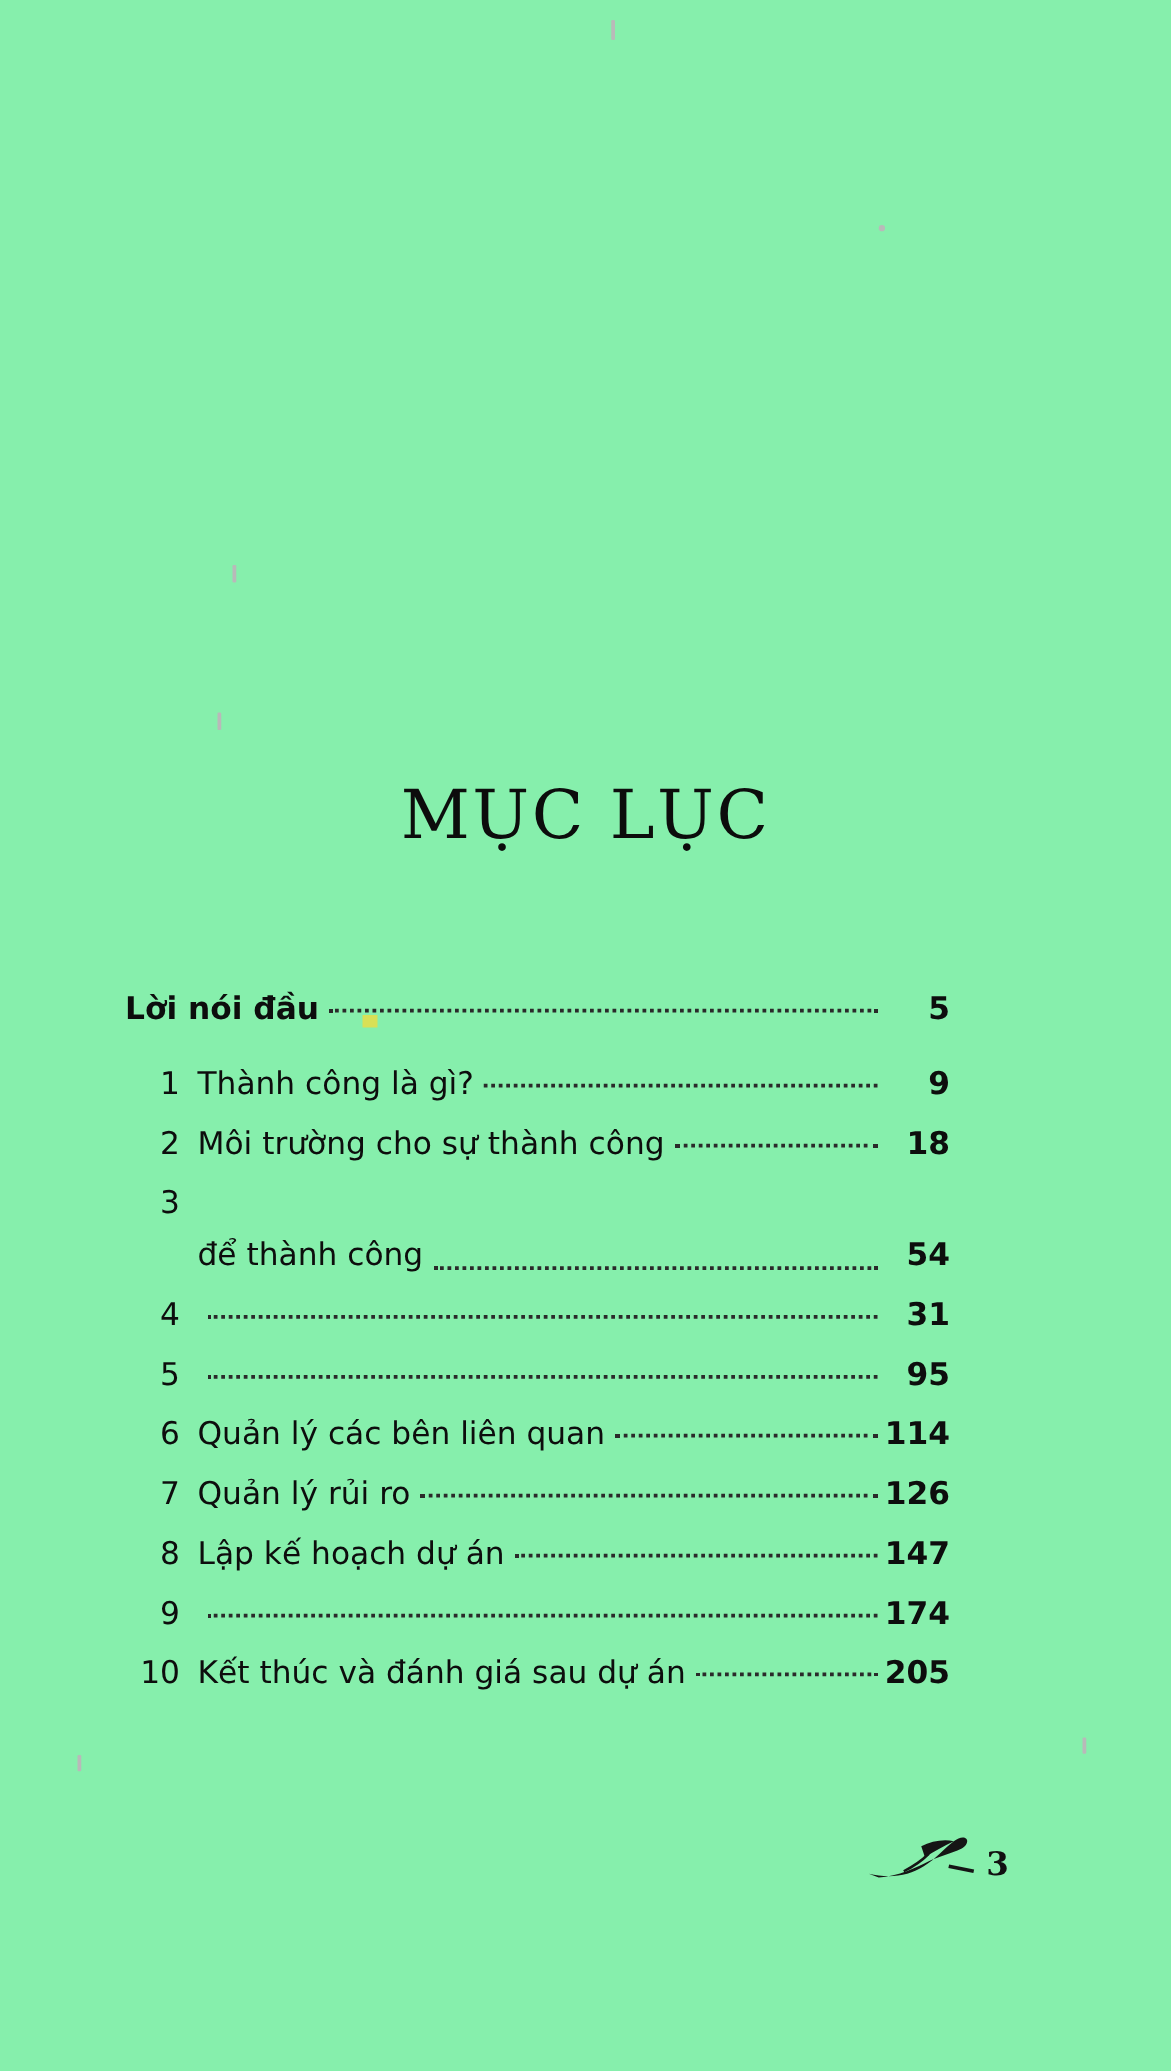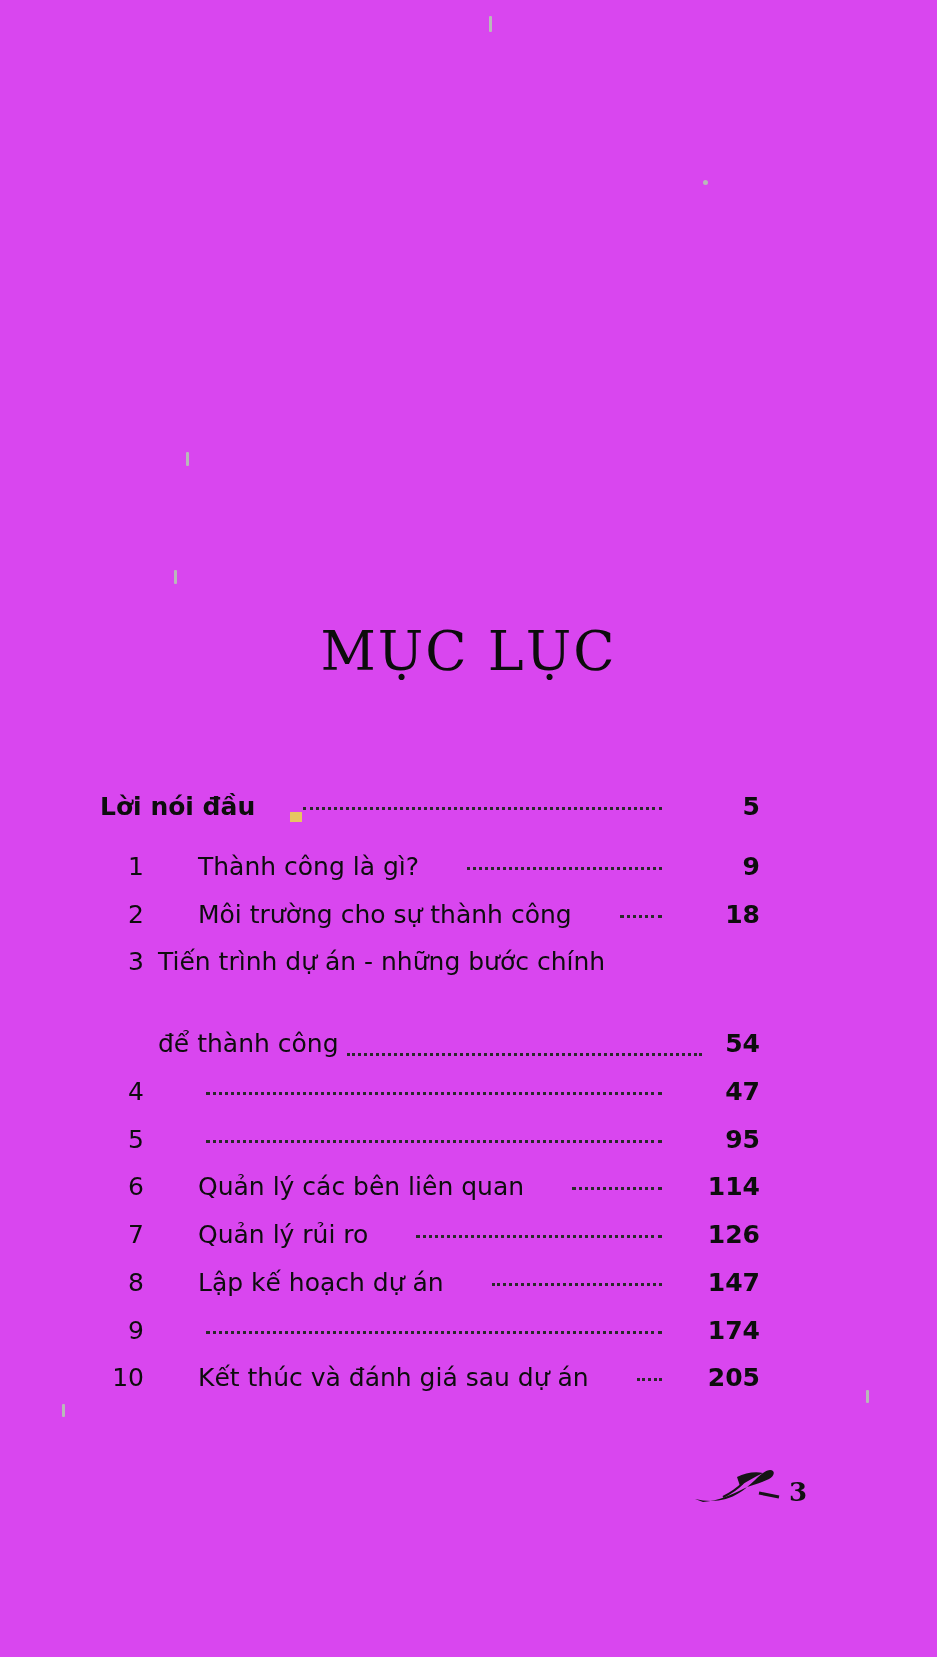--- a/index.html
+++ b/index.html
@@ -12,21 +12,21 @@
     height: 1657px;
     position: relative;
     font-family: "DejaVu Sans", sans-serif;
     color: #111111;
     overflow: hidden;
   }
 
   .page {
     position: absolute;
     inset: 0;
-    background: #d946ef;
+    background: #86efac;
   }
 
   
   .speck {
     position: absolute;
     background: #b9b9b9;
     border-radius: 50%;
   }
 
   .title {
@@ -49,21 +49,20 @@
     width: 660px;
   }
 
   .toc-row {
     display: flex;
     align-items: baseline;
     margin-bottom: 14px;
     font-size: 25px;
     line-height: 1.35;
     color: #0d0d0d;
-    gap: 40px;
   }
 
   .toc-row.preface {
     font-weight: 700;
     margin-bottom: 26px;
   }
 
   .num {
     width: 58px;
     flex: 0 0 58px;
@@ -171,33 +170,32 @@
     <div class="toc-row">
       <span class="num">2</span>
       <span class="label">Môi trường cho sự thành công</span>
       <span class="dots"></span>
       <span class="pg">18</span>
     </div>
 
     <div class="toc-row wrap">
       <div class="first-line">
         <span class="num">3</span>
-        <span class="label">Tiến trình dự án - những bước chính</span>
       </div>
       <div class="line2">
         <span class="label">để thành công</span>
         <span class="dots"></span>
         <span class="pg">54</span>
       </div>
     </div>
 
     <div class="toc-row">
       <span class="num">4</span>
       <span class="dots"></span>
-      <span class="pg">47</span>
+      <span class="pg">31</span>
     </div>
 
     <div class="toc-row">
       <span class="num">5</span>
       <span class="dots"></span>
       <span class="pg">95</span>
     </div>
 
     <div class="toc-row">
       <span class="num">6</span>

